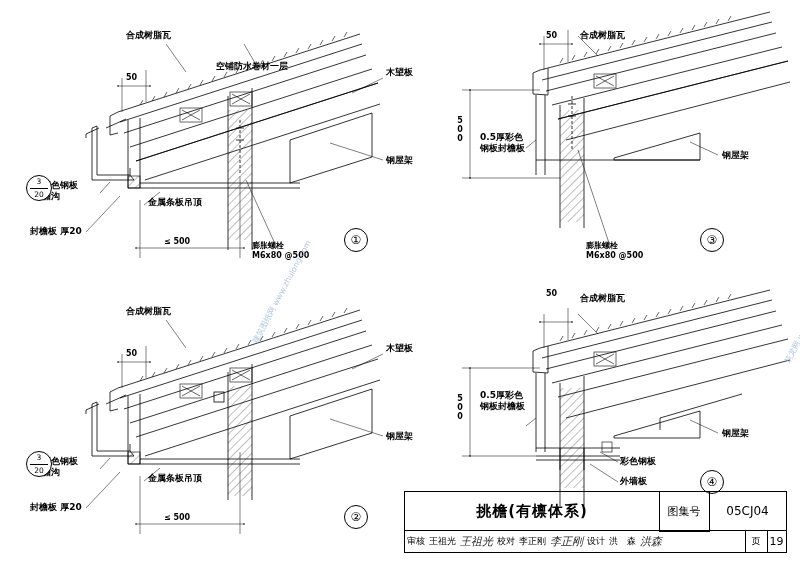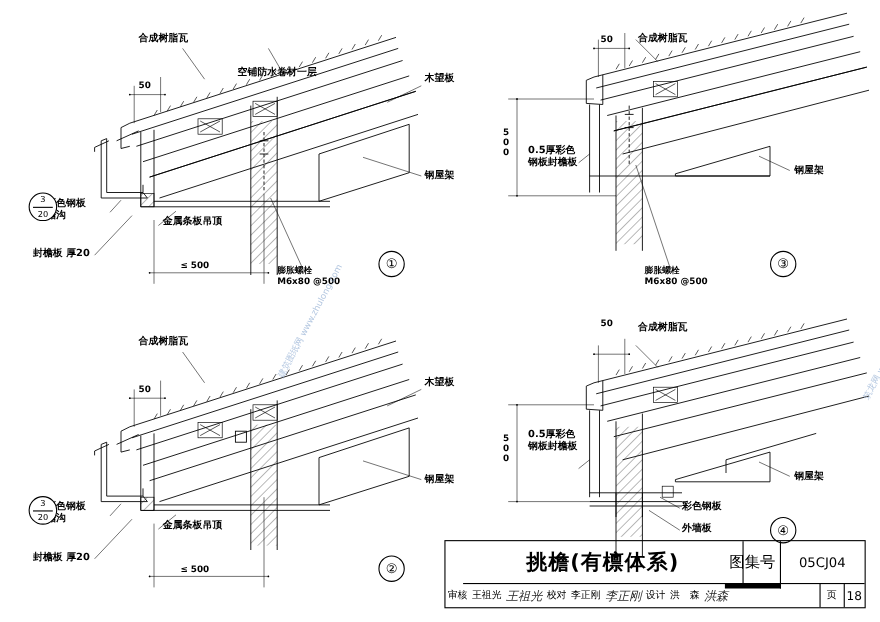--- a/index.html
+++ b/index.html
@@ -64,29 +64,29 @@
     position:absolute; top:11.5px; left:3px; width:18px; height:1px; background:#000;
   }
   .title-block {
     position: absolute;
     left: 404px; top: 491px;
     width: 383px; height: 62px;
     border: 1.2px solid #000;
     box-sizing: border-box;
   }
   .tb-title {
-    position:absolute; left:16px; top:0; width:254px; height:38px;
+    position:absolute; left:0; top:0; width:254px; height:38px;
     border-right:1px solid #000; border-bottom:1px solid #000;
     display:flex; align-items:center; justify-content:center;
-    font-size:19px; font-weight:bold; letter-spacing:1px;
+    font-size:15px; font-weight:bold; letter-spacing:1px;
   }
   .tb-numlabel {
     position:absolute; left:254px; top:0; width:50px; height:38px;
-    border-right:1px solid #000; border-bottom:5px solid #000000;
-    display:flex; align-items:center; justify-content:center; font-size:14px;
+    border-right:1px solid #000; border-bottom:2px solid #000000;
+    display:flex; align-items:center; justify-content:center; font-size:11px;
   }
   .tb-numval {
     position:absolute; left:304px; top:0; width:77px; height:38px;
     border-bottom:1px solid #000;
     display:flex; align-items:center; justify-content:center; font-size:12px;
   }
   .tb-sign {
     position:absolute; left:0; top:38px; width:340px; height:22px;
     border-right:1px solid #000;
     display:flex; align-items:center; font-size:9px;
@@ -491,19 +491,19 @@
       <span class="cell">王祖光</span>
       <span class="cell hand">王祖光</span>
       <span class="cell">校对</span>
       <span class="cell">李正刚</span>
       <span class="cell hand">李正刚</span>
       <span class="cell">设计</span>
       <span class="cell">洪　森</span>
       <span class="cell hand">洪森</span>
     </div>
     <div class="tb-page">页</div>
-    <div class="tb-pageno">18</div>
+    <div class="tb-pageno">19</div>
   </div>
 
   <div class="watermark wm-rot" style="left:250px; top:340px;">建筑图纸网 www.zhulong.com</div>
   <div class="watermark wm-rot" style="left:782px; top:360px;">筑龙网 www.zhulong.com 建筑图纸</div>
 
 </div>
 
 </body></html>

